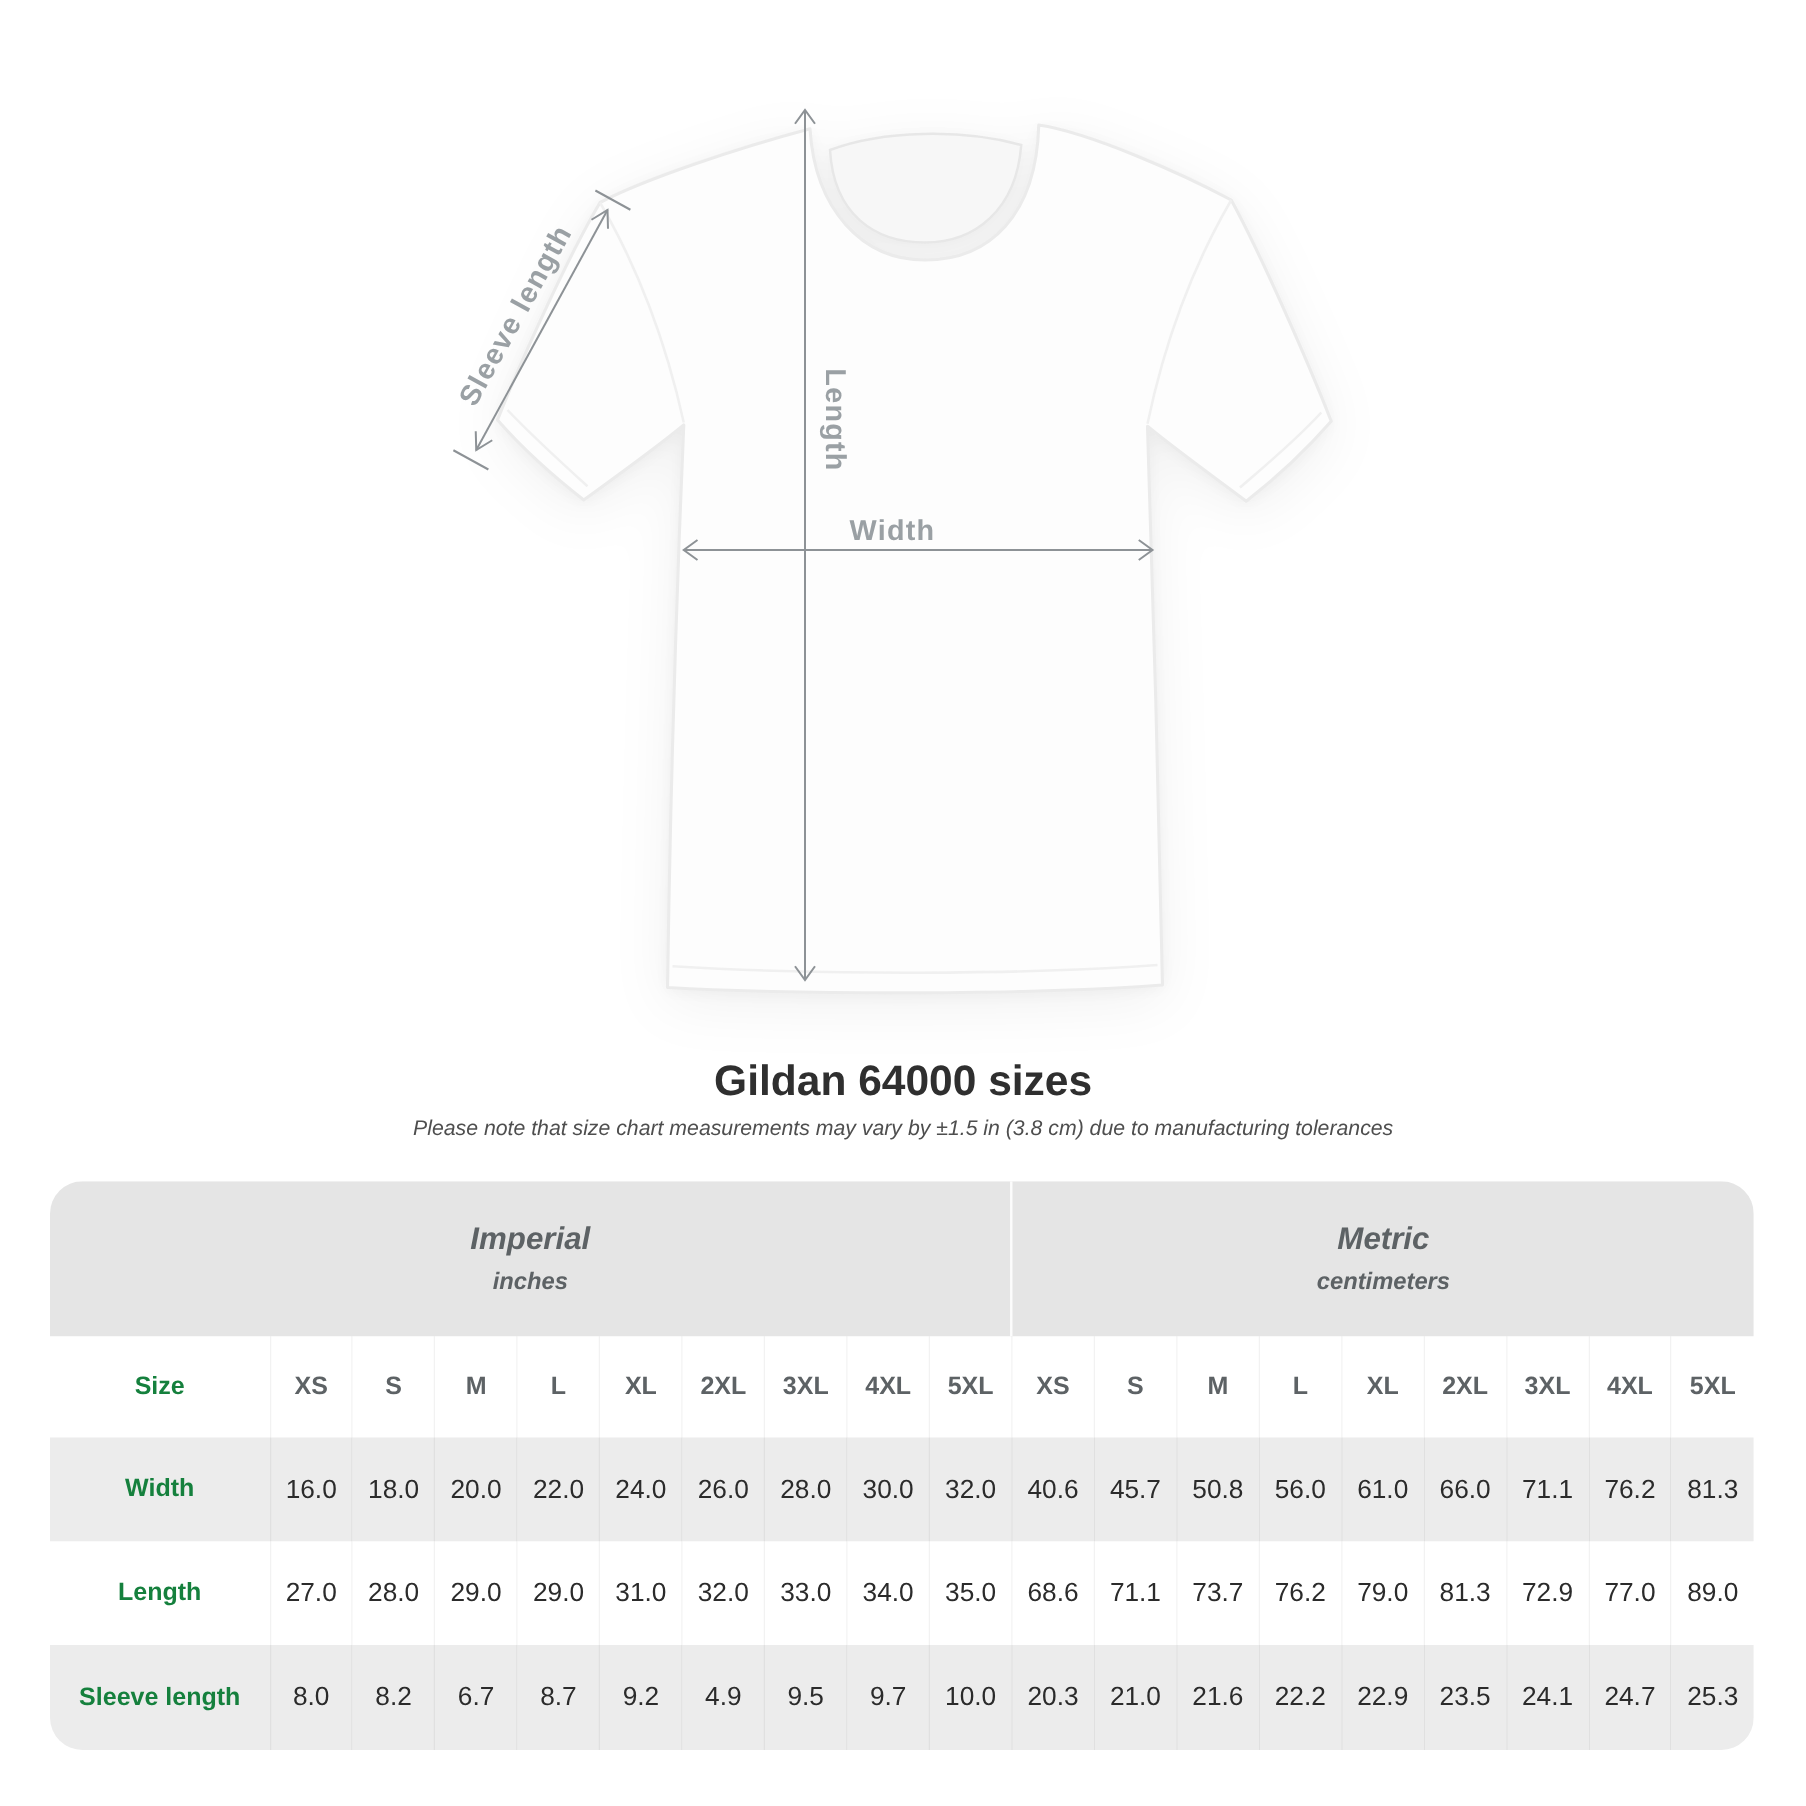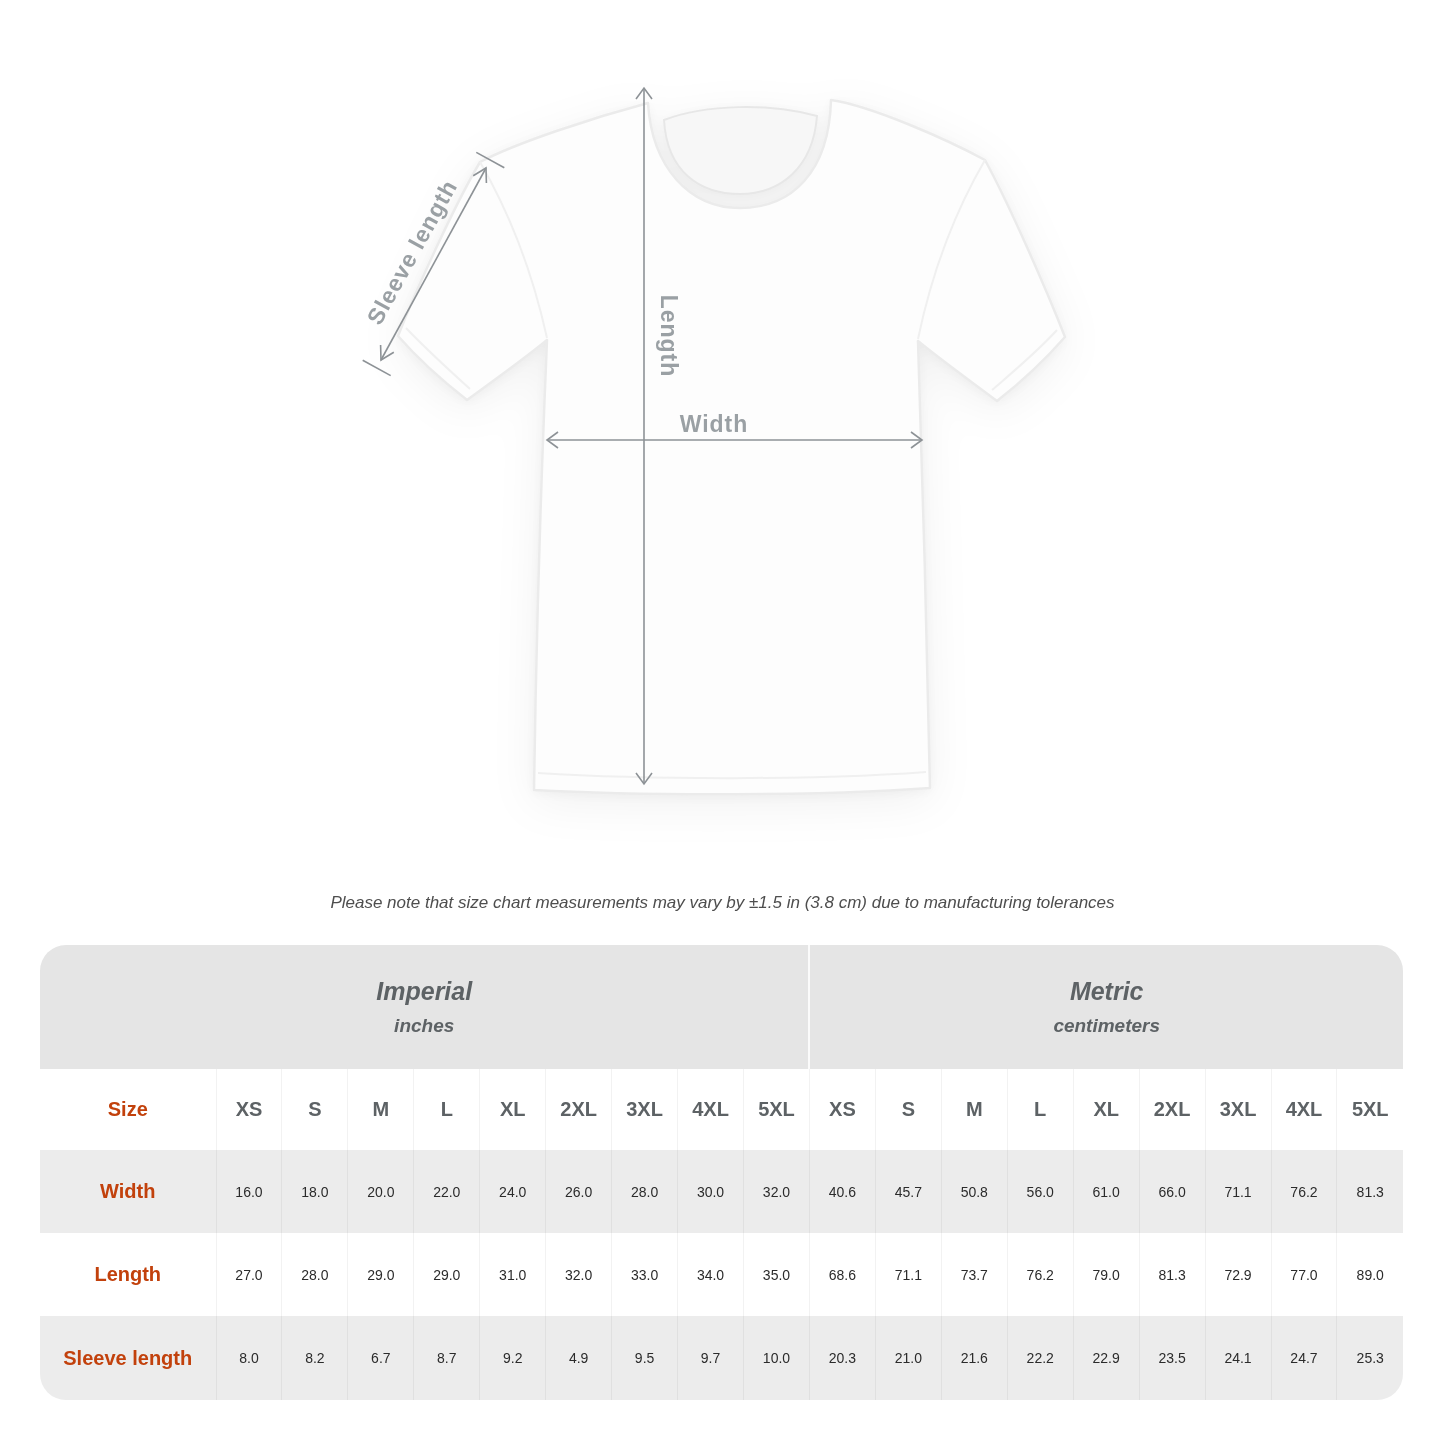--- a/index.html
+++ b/index.html
@@ -36,23 +36,23 @@
   tr.r1{height:83px;}
   tr.r2{height:83px;}
   tr.r3{height:84px;}
 
   tr.sizes th, tr.sizes td, tr.datarow th, tr.datarow td{
     border-left:1px solid rgba(0,0,0,0.05);
   }
   tr.sizes th:first-child, tr.datarow th:first-child{border-left:none;}
 
   tr.alt th, tr.alt td{background:#ececec;}
-  .rowlabel{font-size:20px;font-weight:bold;color:#c2410c;}
+  .rowlabel{font-size:20px;font-weight:bold;color:#15803d;}
   .szcell{font-size:20px;font-weight:bold;color:#5d6265;}
-  .val{font-size:14px;color:#2b2b2b;}
+  .val{font-size:21px;color:#2b2b2b;}
 </style>
 </head>
 <body>
 
 <div class="stage">
 
   <div class="diagram">
     <svg width="1445" height="850" viewBox="0 0 1445 850">
 
       <g class="tee">
@@ -103,20 +103,21 @@
         <line x1="476.3" y1="152.4" x2="504.3" y2="167.8"></line>
         <line x1="362.7" y1="360.2" x2="390.7" y2="375.6"></line>
       </g>
 
       <text class="dim-label" x="412" y="252" text-anchor="middle" dominant-baseline="central" transform="rotate(-61 412 252)">Sleeve length</text>
       <text class="dim-label" x="669" y="336" text-anchor="middle" dominant-baseline="central" transform="rotate(90 669 336)">Length</text>
       <text class="dim-label" x="714" y="432" text-anchor="middle">Width</text>
     </svg>
   </div>
 
+  <h1 class="title">Gildan 64000 sizes</h1>
   <p class="subtitle">Please note that size chart measurements may vary by ±1.5 in (3.8 cm) due to manufacturing tolerances</p>
 
   <div class="size-table">
     <table>
       <colgroup>
         <col class="c-label">
         <col span="18">
       </colgroup>
 
       <tbody>

